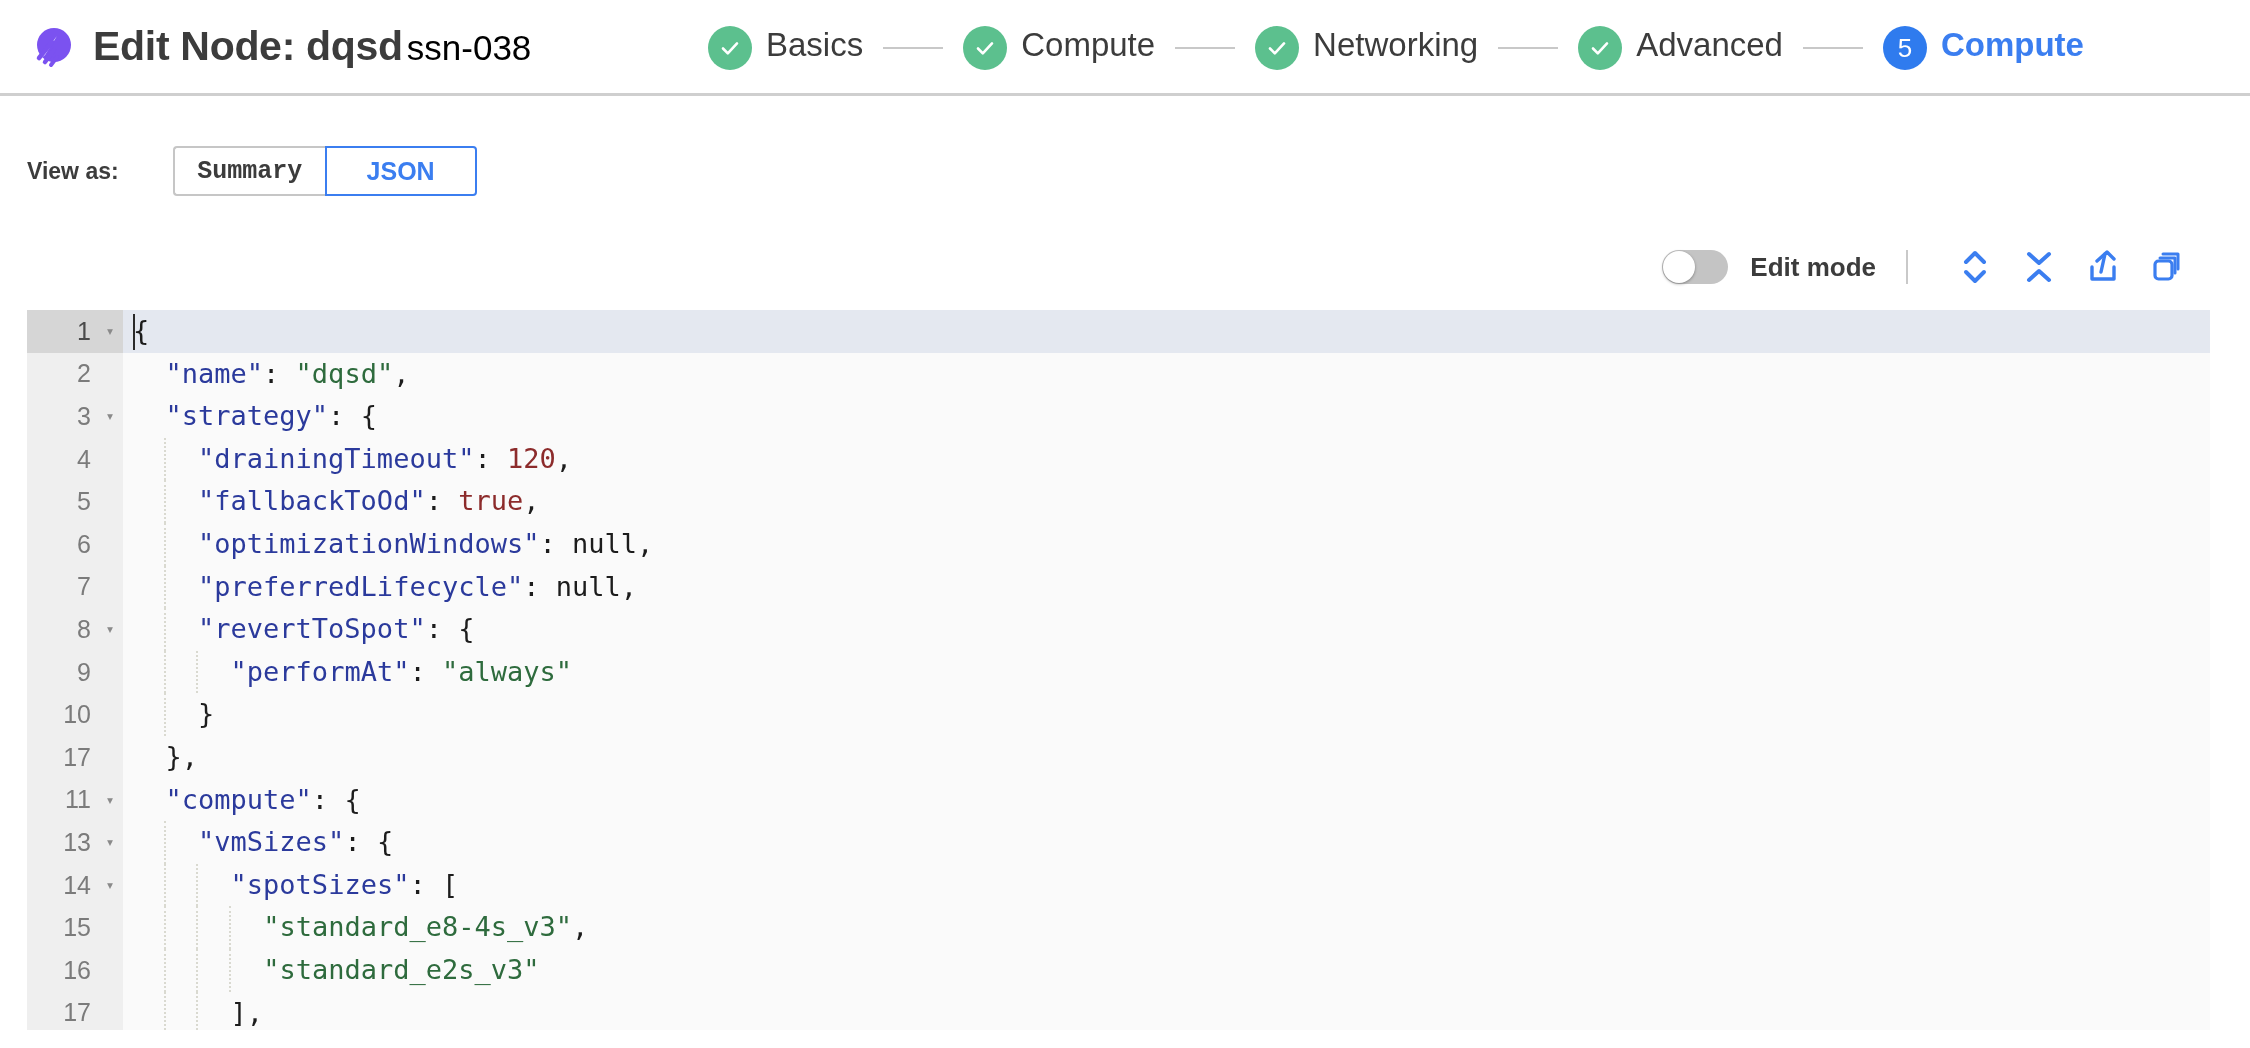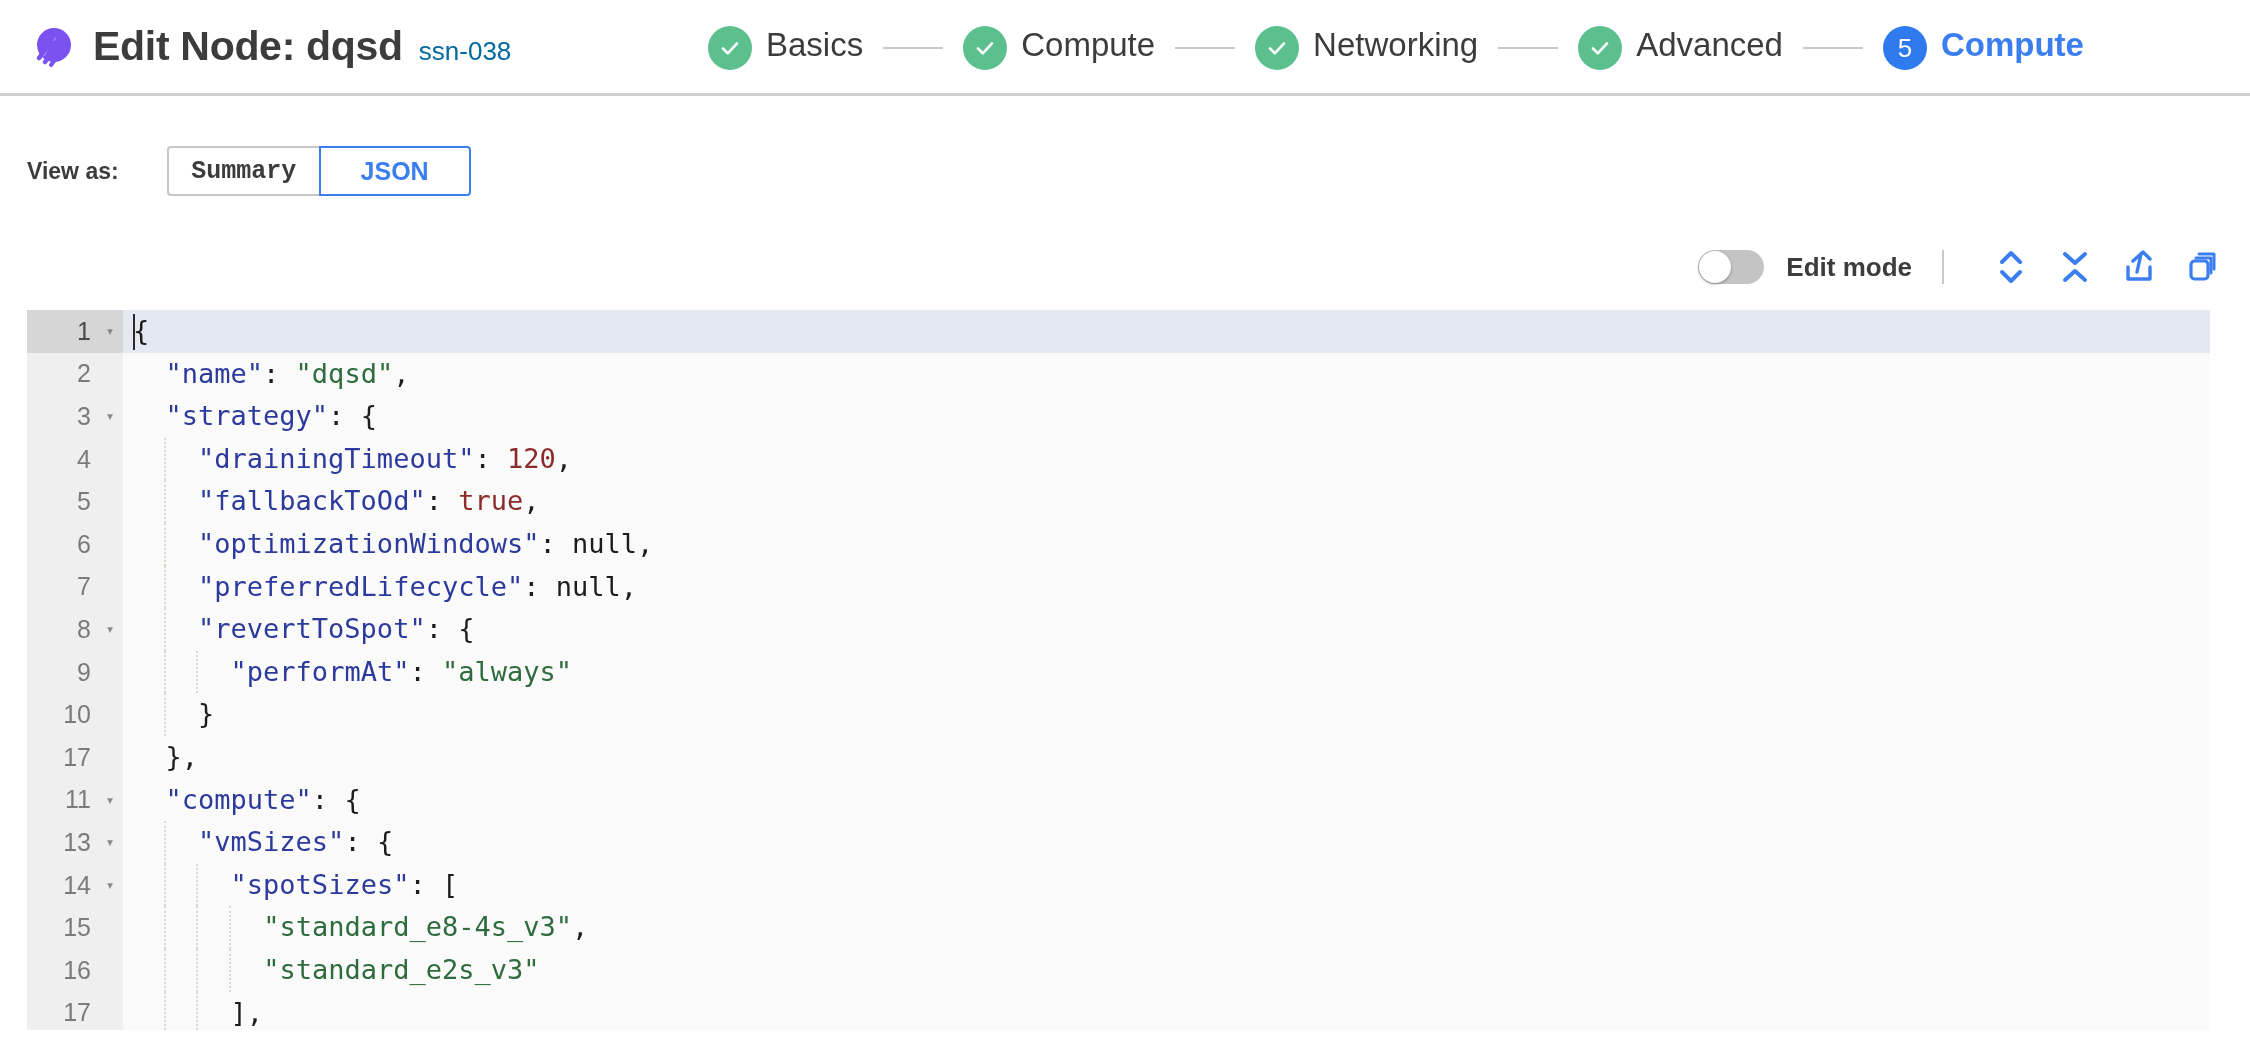--- a/index.html
+++ b/index.html
@@ -36,23 +36,23 @@
     max-width: 640px;
     flex: 0 0 auto;
   }
   .title-main {
     font-size: 41px;
     font-weight: bold;
     color: #3c3c3c;
     letter-spacing: -0.3px;
   }
   .title-sub {
-    font-size: 26px;
-    color: #0369a1;
-    margin-left: 16px;
+    font-size: 35px;
+    color: #000000;
+    margin-left: 4px;
     font-weight: normal;
   }
 
   
   .stepper {
     position: absolute;
     left: 700px;
     top: 0;
     height: 96px;
     display: flex;
@@ -96,20 +96,21 @@
     flex: 0 0 60px;
   }
 
   
   .viewas-row {
     display: flex;
     align-items: center;
     padding-left: 27px;
     margin-top: 50px;
     height: 50px;
+    gap: 6px;
   }
   .viewas-label {
     font-size: 23px;
     font-weight: bold;
     color: #3c3c3c;
     margin-right: 48px;
   }
   .seg-group { display: flex; }
   .seg-btn {
     height: 50px;
@@ -133,21 +134,21 @@
     border: 2px solid #3b7ef0;
     border-radius: 0 4px 4px 0;
     color: #3b7ef0;
   }
 
   
   .editor-toolbar {
     display: flex;
     align-items: center;
     justify-content: flex-end;
-    padding-right: 24px;
+    padding-right: 60px;
     margin-top: 46px;
     height: 50px;
     gap: 4px;
   }
   .toggle {
     width: 66px; height: 34px;
     border-radius: 17px;
     background: #c4c4c4;
     position: relative;
     flex: 0 0 66px;

